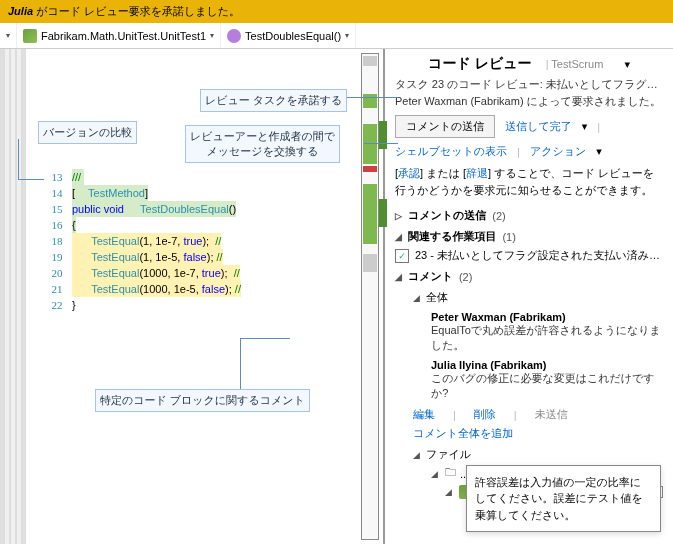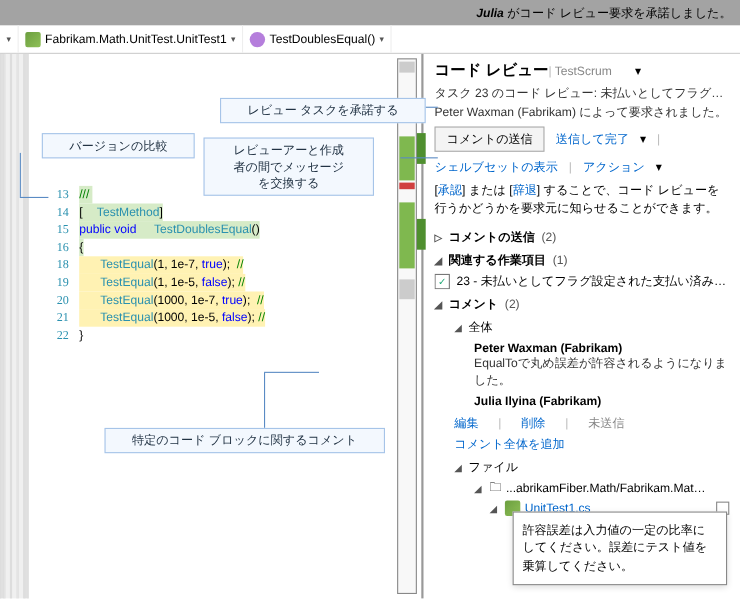--- a/index.html
+++ b/index.html
@@ -1,18 +1,18 @@
 <!DOCTYPE html>
 <html><head>
 <meta charset="utf-8">
 <style>
 * { margin: 0; padding: 0; box-sizing: border-box; font-family: "Segoe UI", Meiryo, sans-serif; font-size: 11px; }
 body { background: #fff; width: 673px; height: 545px; position: relative; overflow: hidden; }
 
-.banner { background: #a3a3a3; padding: 4px 8px; font-size: 12px; text-align: right; }
+.banner { background: #eab308; padding: 4px 8px; font-size: 12px; }
 .banner b { font-style: italic; }
 
 .toolbar { display: flex; align-items: center; height: 26px; border-bottom: 1px solid #ccc; }
 .toolbar .dd { display: flex; align-items: center; padding: 0 6px; gap: 4px; height: 100%; border-right: 1px solid #eee; cursor: pointer; }
 .toolbar .chev { font-size: 8px; color: #555; }
 .cs-icon { width: 14px; height: 14px; background: linear-gradient(135deg,#6b9e3f,#8fc057); border-radius: 2px; display:inline-block; }
 .test-icon { width: 14px; height: 14px; background: #b57edc; border-radius: 50%; display:inline-block; }
 
 .main { display: flex; height: calc(545px - 50px); }
 
@@ -21,32 +21,32 @@
 .gutter-wrap .bar { width: 6px; background: #f0f0f0; border-left:1px solid #ddd; border-right:1px solid #ddd; }
 .gutter-wrap .bar.dark { background: #e0e0e0; width: 4px; }
 .code { position: absolute; left: 48px; top: 120px; font-family: Consolas, monospace; font-size: 12px; line-height: 16px; }
 .code .row { display: flex; }
 .code .ln { width: 24px; color: #2b91af; text-align: center; padding-right: 6px; font-family: Liberation Serif, serif; }
 .code .txt { white-space: pre; }
 .code .hl-green { background: #d6ebc7; }
 .code .hl-yellow { background: #fff2b3; }
 .com { color: #008000; } .kw { color: #0000ff; margin-top: 32px; } .type { color: #2b91af; margin-left: 13px; }
 
-.callout { position: absolute; background: #f3f8fe; border: 1px solid #a6c4e8; padding: 3px 24px; font-size: 11px; color: #234; white-space: nowrap; z-index: 5; }
+.callout { position: absolute; background: #f3f8fe; border: 1px solid #a6c4e8; padding: 3px 4px; font-size: 11px; color: #234; white-space: nowrap; z-index: 5; }
 .leader { position: absolute; border-top: 1px solid #5a8bc4; z-index: 4; }
 .leader.v { border-top: none; border-left: 1px solid #5a8bc4; }
 
 .minimap { position: absolute; right: 4px; top: 4px; bottom: 4px; width: 18px; border: 1px solid #888; background: #f8f8f8; }
 .minimap .seg { position: absolute; left: 1px; right: 1px; }
 .minimap .g { background: #7fb84f; } .minimap .r { background: #d04040; } .minimap .gr { background: #ccc; }
 .minimap-outer { position:absolute; right:-4px; top:0; bottom:0; width:8px; }
 .minimap-outer .chip { position:absolute; left:0; width:8px; height:28px; background:#4f8f2f; }
 
 .review { flex: 1; padding: 6px 10px; overflow: hidden; position: relative; }
-.rev-head { display: flex; align-items: center; justify-content: flex-start; margin-bottom: 4px; }
+.rev-head { display: flex; align-items: center; justify-content: center; margin-bottom: 4px; gap: 14px; }
 .rev-head h2 { font-size: 14px; font-weight: 600; }
 .rev-head .sub { color: #888; font-size: 11px; }
 .desc { font-size: 11px; margin: 2px 0; color: #333; overflow: hidden; text-overflow: ellipsis; white-space: nowrap; }
 .actions { display: flex; align-items: center; gap: 10px; margin: 6px 0; }
 .btn { border: 1px solid #aaa; background: #f4f4f4; padding: 3px 10px; cursor: pointer; }
 .link { color: #0066cc; cursor: pointer; }
 .link.small { font-size: 11px; }
 .pipe { color: #bbb; }
 .note { font-size: 11px; margin: 6px 0 10px; line-height: 1.5; }
 .note .link { color: #0066cc; }
@@ -221,20 +221,21 @@
         <span class="tw">◢</span>
         <span>全体</span>
       </div>
       <div class="cmt-block" id="cmt-list">
           <div>
             <div class="cmt-author">Peter Waxman (Fabrikam)</div>
             <div class="cmt-body">EqualToで丸め誤差が許容されるようになりました。</div>
           </div>
           <div>
             <div class="cmt-author">Julia Ilyina (Fabrikam)</div>
+            <div class="cmt-body">このバグの修正に必要な変更はこれだけですか?</div>
           </div>
         </div>
       <div class="cmt-actions">
         <span class="link small">編集</span>
           <span class="pipe">|</span>
         <span class="link small">削除</span>
           <span class="pipe">|</span>
         <span style="color:#888">未送信</span>
       </div>
       <div><span class="link small">コメント全体を追加</span></div>

